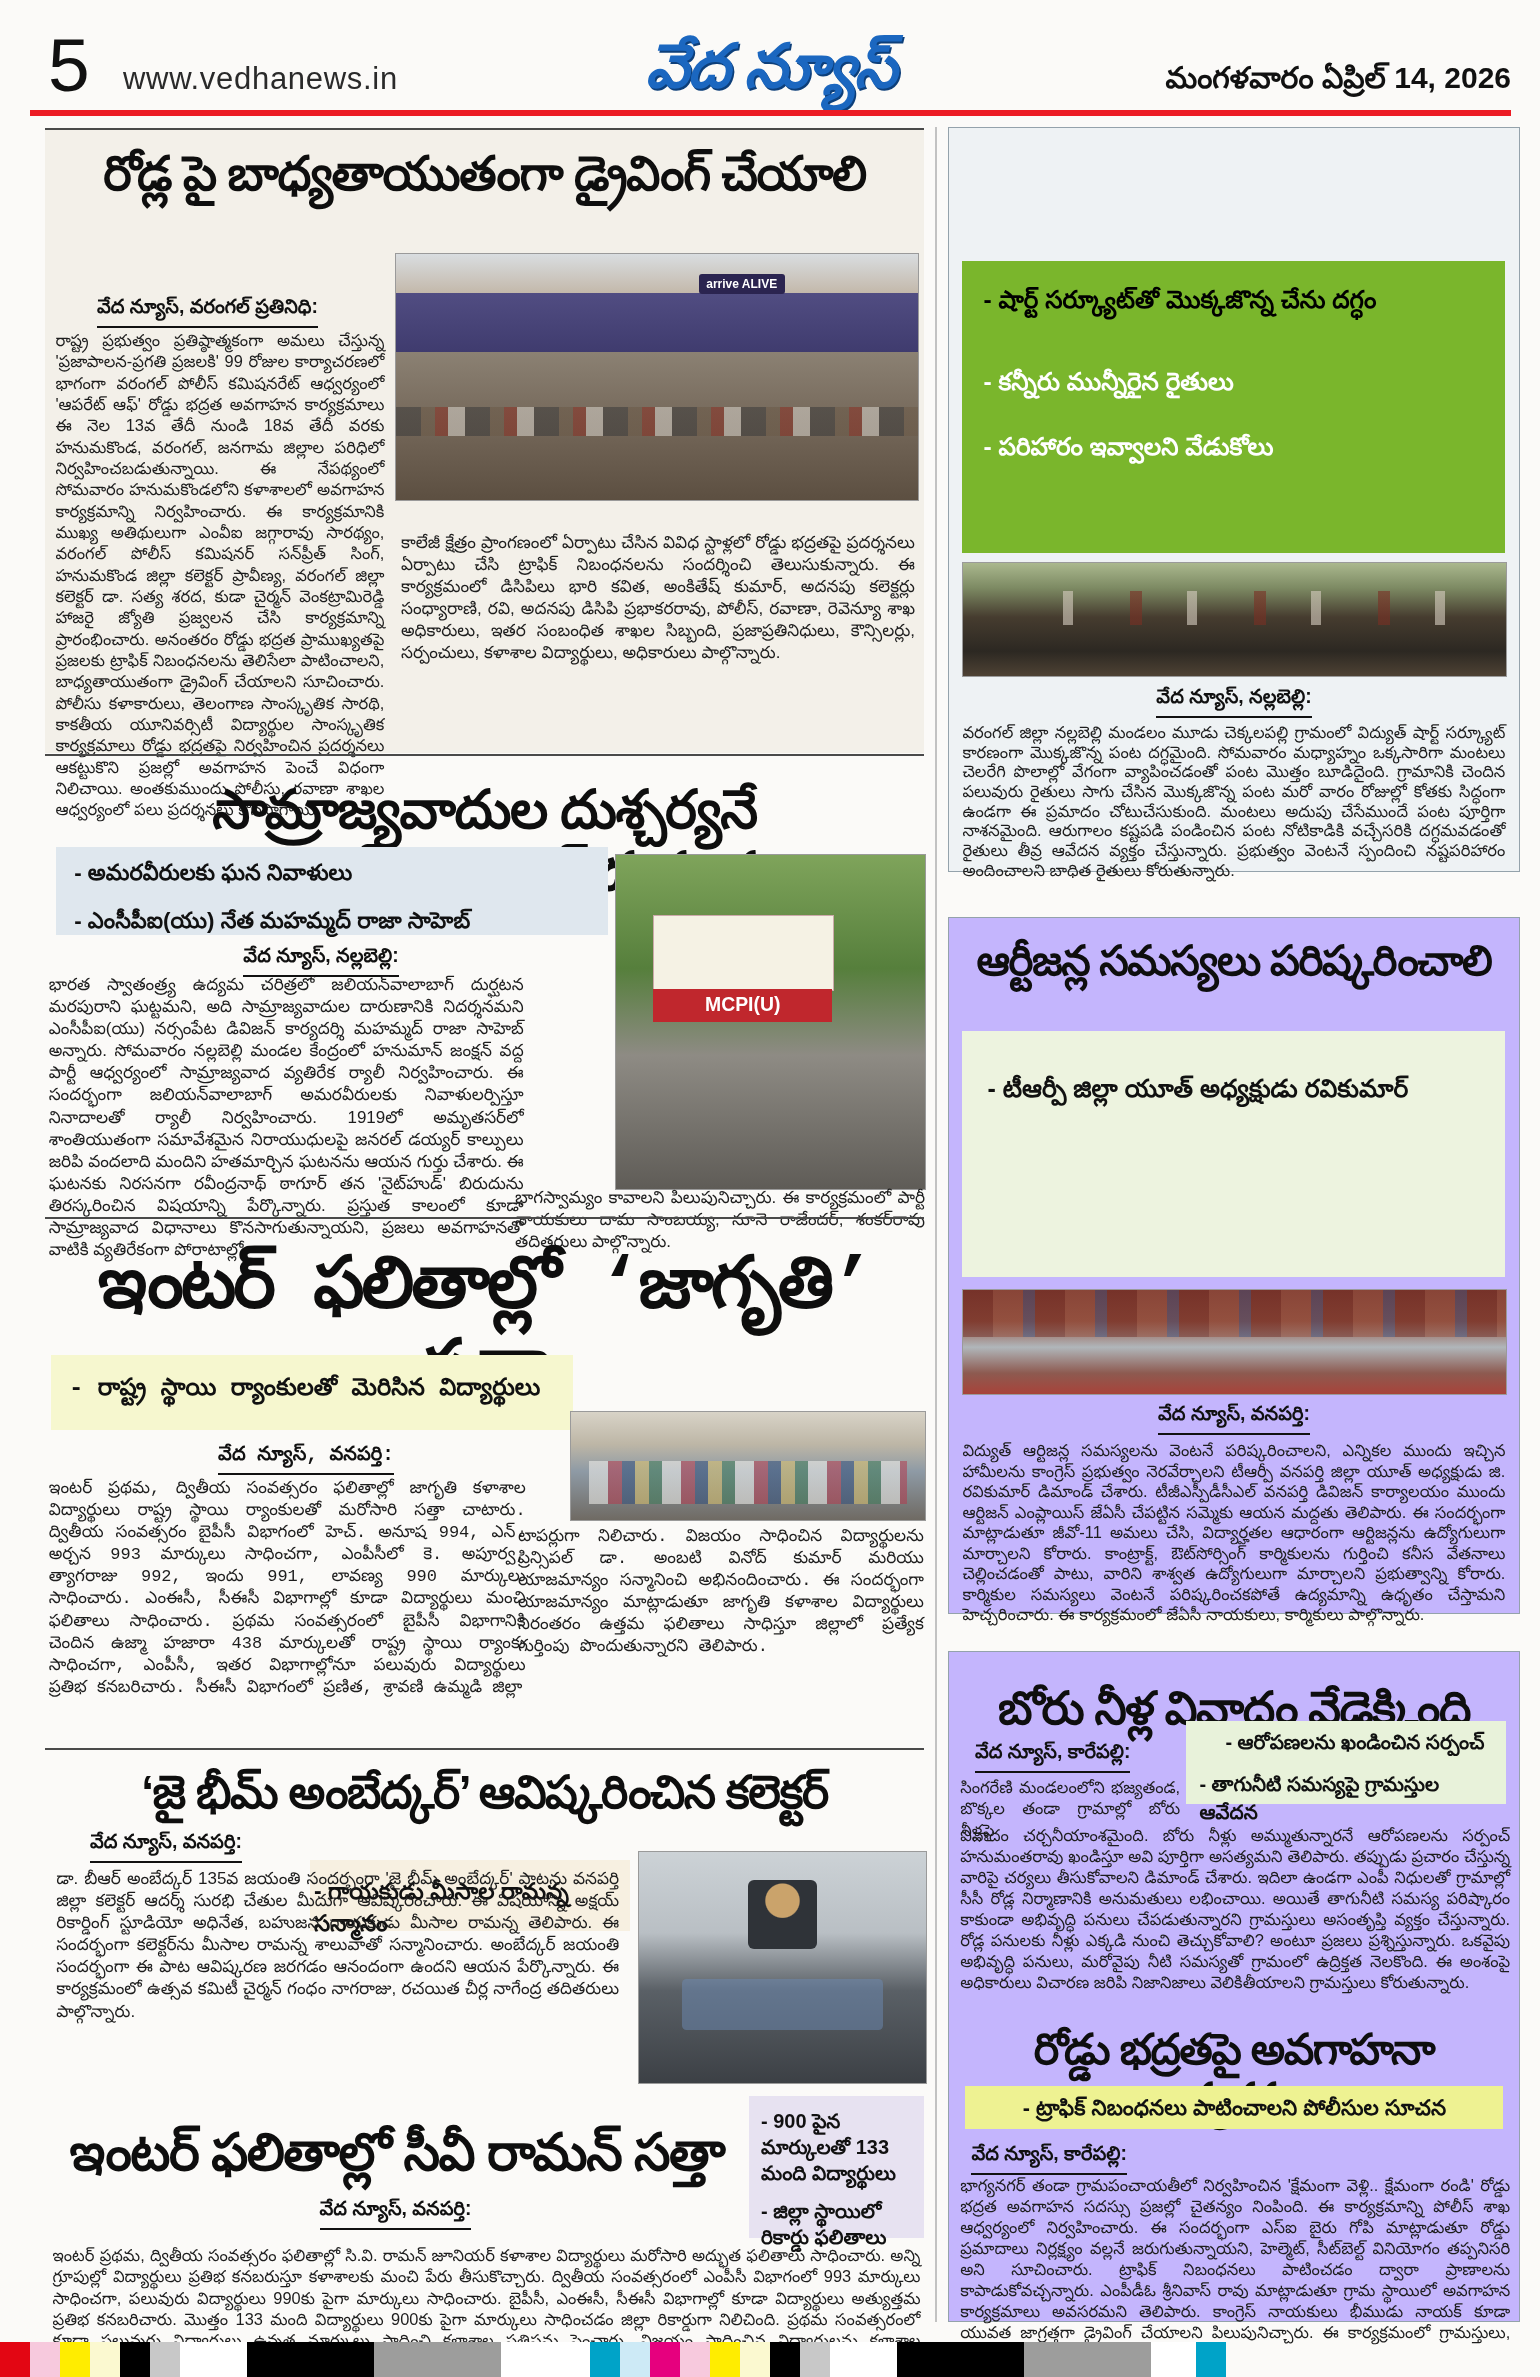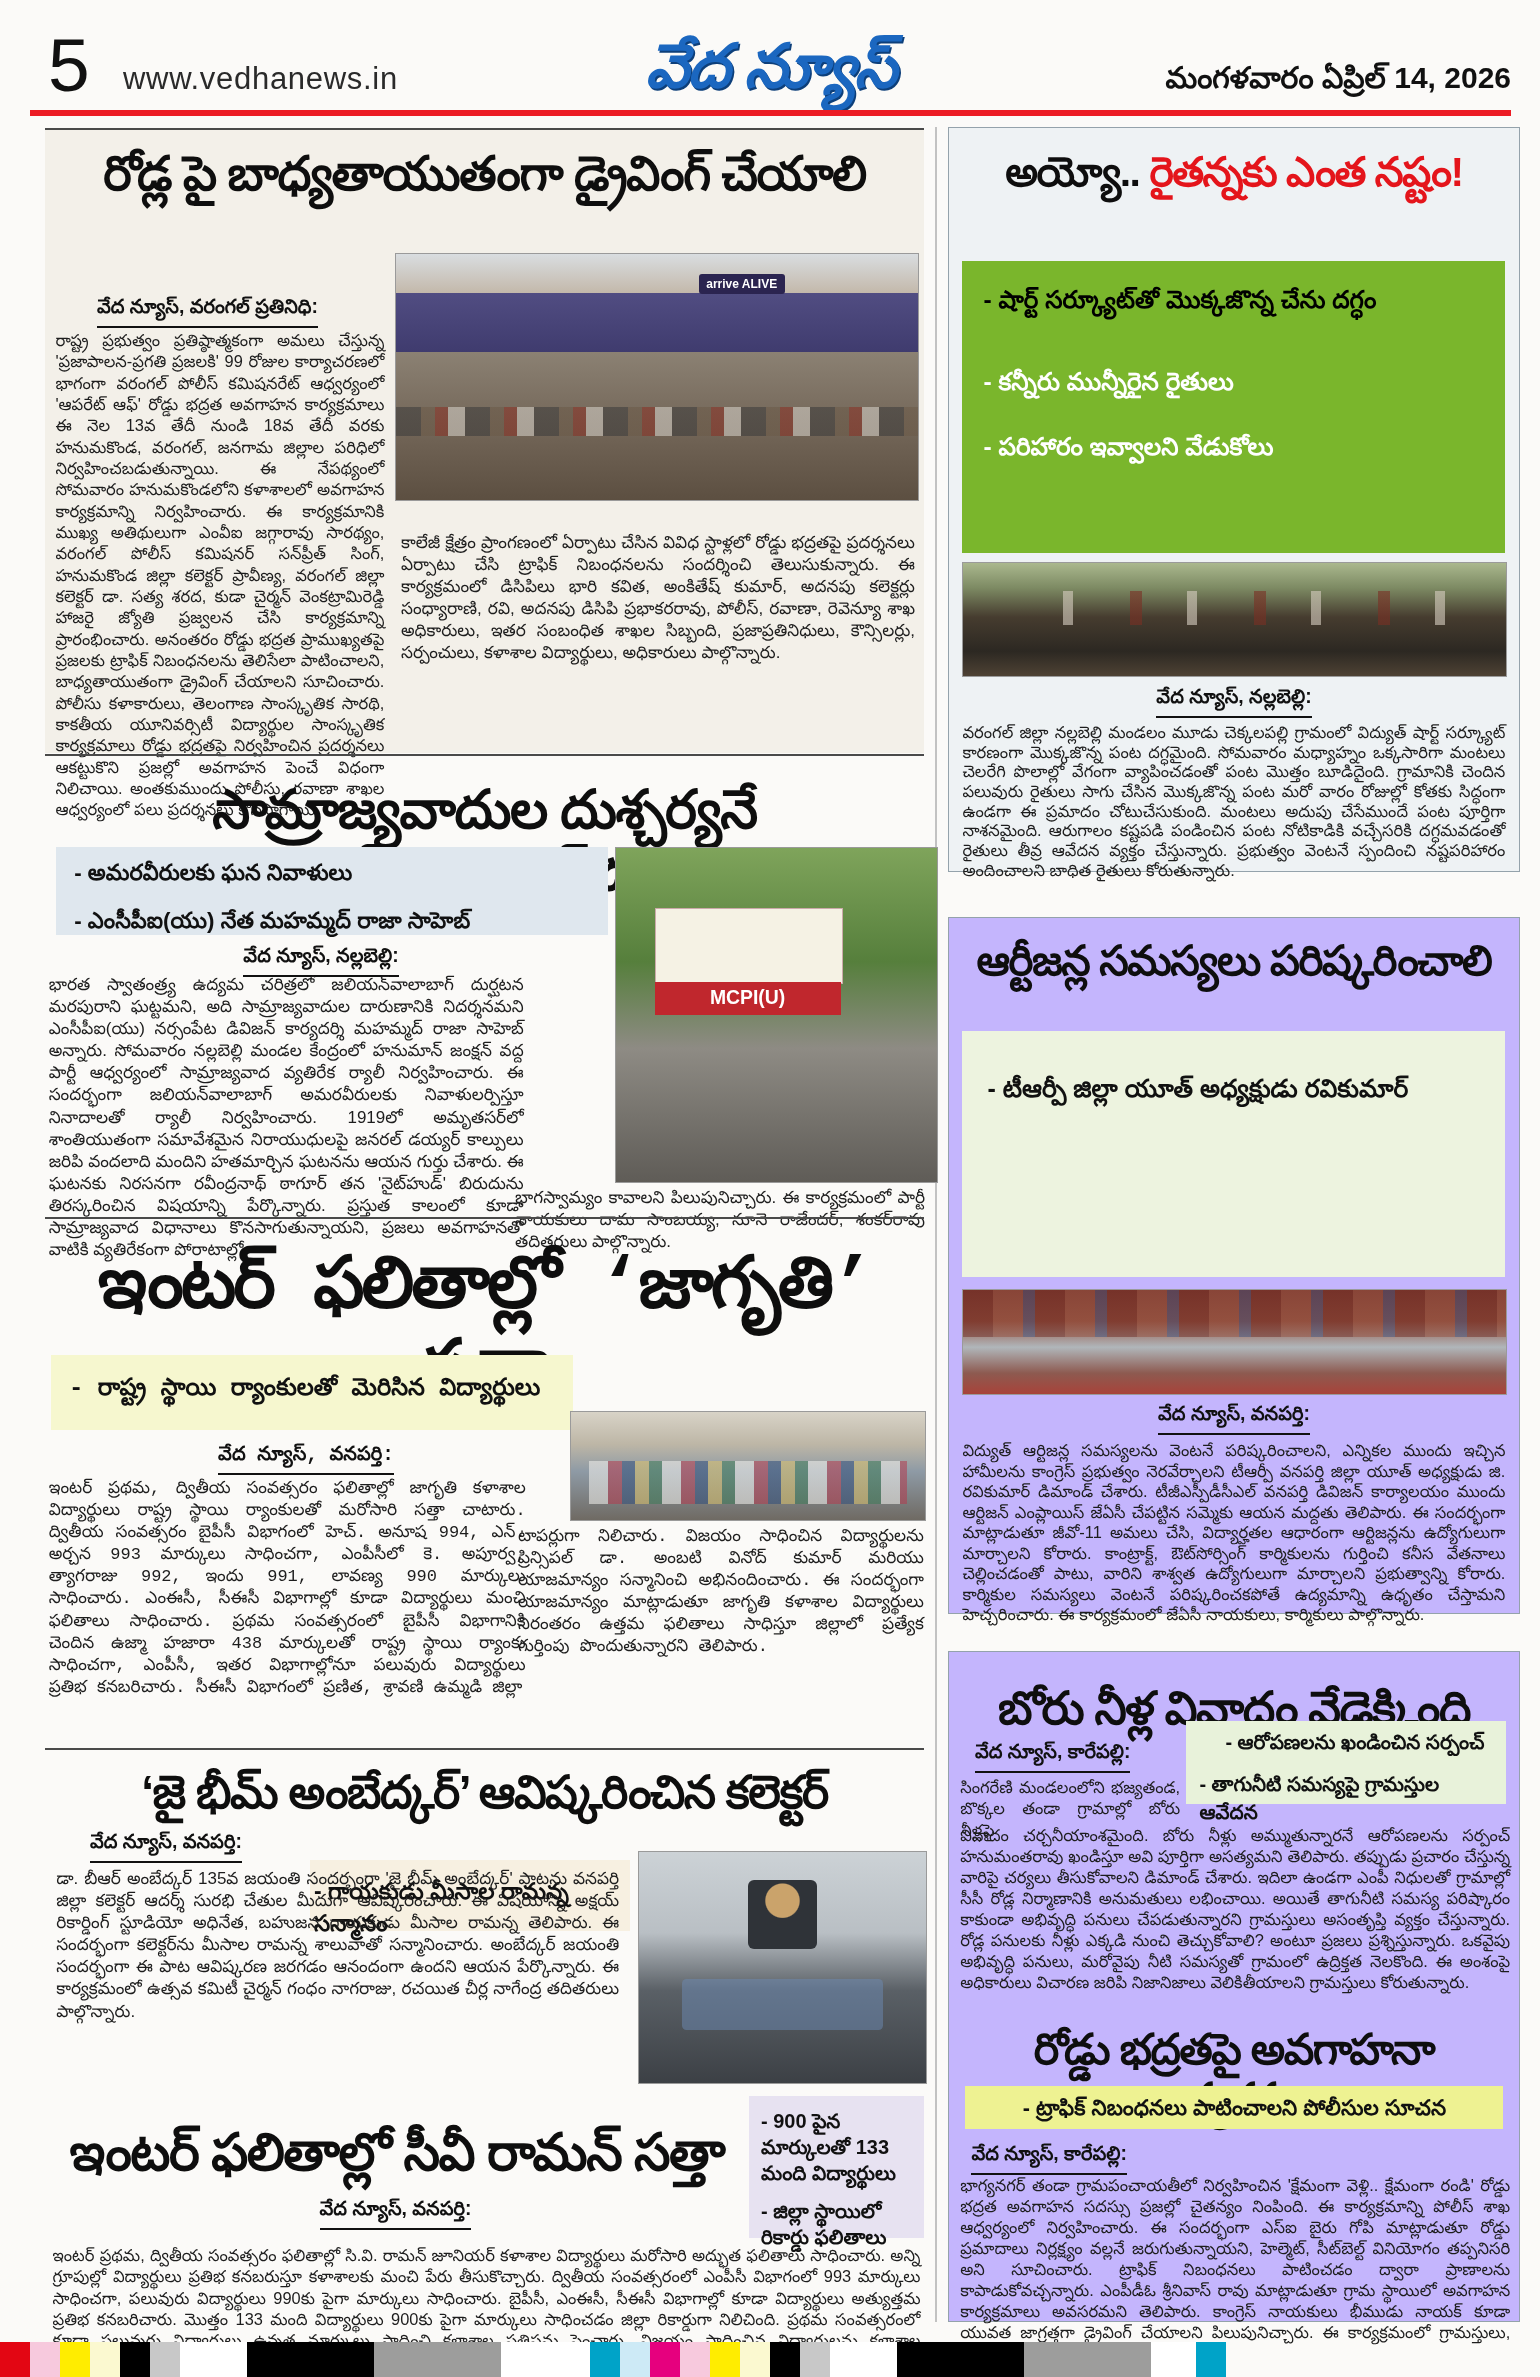--- a/index.html
+++ b/index.html
@@ -34,41 +34,40 @@
     <div class="byline abs" style="left:52px;top:165px;"><span>వేద న్యూస్, వరంగల్ ప్రతినిధి:</span></div>
     <div class="photo abs" style="left:350px;top:123px;width:522px;height:246px;background:linear-gradient(180deg,#d9dde0 0%,#c3b8aa 16%,#514d82 16%,#3f3b6e 40%,#8b8173 40%,#75685a 68%,#5c4f41 100%);">
       <div class="abs" style="left:58%;top:8%;padding:3px 7.5px;background:#2b2450;color:#fff;font-size:12px;font-weight:700;border-radius:3px;">arrive ALIVE</div>
       <div class="abs" style="left:0;top:62%;width:100%;height:12%;background:repeating-linear-gradient(90deg,#3a3a3a 0 25px,#6b5a48 25px 39px,#8a2f23 39px 52px,#d8d4cc 52px 69px);opacity:.55;"></div>
     </div>
     <div class="body-text abs" style="left:10.4px;top:200px;width:329px;height:411px;font-size:16.4px;">రాష్ట్ర ప్రభుత్వం ప్రతిష్ఠాత్మకంగా అమలు చేస్తున్న 'ప్రజాపాలన-ప్రగతి ప్రజలకి' 99 రోజుల కార్యాచరణలో భాగంగా వరంగల్ పోలీస్ కమిషనరేట్ ఆధ్వర్యంలో 'ఆపరేట్ ఆఫ్' రోడ్డు భద్రత అవగాహన కార్యక్రమాలు ఈ నెల 13వ తేదీ నుండి 18వ తేదీ వరకు హనుమకొండ, వరంగల్, జనగామ జిల్లాల పరిధిలో నిర్వహించబడుతున్నాయి. ఈ నేపథ్యంలో సోమవారం హనుమకొండలోని కళాశాలలో అవగాహన కార్యక్రమాన్ని నిర్వహించారు. ఈ కార్యక్రమానికి ముఖ్య అతిథులుగా ఎంవీఐ జగ్గారావు సారథ్యం, వరంగల్ పోలీస్ కమిషనర్ సన్‌ప్రీత్ సింగ్, హనుమకొండ జిల్లా కలెక్టర్ ప్రావీణ్య, వరంగల్ జిల్లా కలెక్టర్ డా. సత్య శరద, కుడా చైర్మన్ వెంకట్రామిరెడ్డి హాజరై జ్యోతి ప్రజ్వలన చేసి కార్యక్రమాన్ని ప్రారంభించారు. అనంతరం రోడ్డు భద్రత ప్రాముఖ్యతపై ప్రజలకు ట్రాఫిక్ నిబంధనలను తెలిసేలా పాటించాలని, బాధ్యతాయుతంగా డ్రైవింగ్ చేయాలని సూచించారు. పోలీసు కళాకారులు, తెలంగాణ సాంస్కృతిక సారథి, కాకతీయ యూనివర్సిటీ విద్యార్థుల సాంస్కృతిక కార్యక్రమాలు రోడ్డు భద్రతపై నిర్వహించిన ప్రదర్శనలు ఆకట్టుకొని ప్రజల్లో అవగాహన పెంచే విధంగా నిలిచాయి. అంతకుముందు పోలీసు, రవాణా శాఖల ఆధ్వర్యంలో పలు ప్రదర్శనలు కొనసాగాయి.</div>
     <div class="body-text abs" style="left:356px;top:402px;width:514px;height:209px;">కాలేజీ క్షేత్రం ప్రాంగణంలో ఏర్పాటు చేసిన వివిధ స్టాళ్లలో రోడ్డు భద్రతపై ప్రదర్శనలు ఏర్పాటు చేసి ట్రాఫిక్ నిబంధనలను సందర్శించి తెలుసుకున్నారు. ఈ కార్యక్రమంలో డిసిపిలు భారి కవిత, అంకితేష్ కుమార్, అదనపు కలెక్టర్లు సంధ్యారాణి, రవి, అదనపు డిసిపి ప్రభాకరరావు, పోలీస్, రవాణా, రెవెన్యూ శాఖ అధికారులు, ఇతర సంబంధిత శాఖల సిబ్బంది, ప్రజాప్రతినిధులు, కౌన్సిలర్లు, సర్పంచులు, కళాశాల విద్యార్థులు, అధికారులు పాల్గొన్నారు.</div>
   </div>
 
   <div class="abs rightbox" style="left:948px;top:127px;width:572px;height:745px;background:#eef2f4;">
-    <div class="abs" style="left:0;top:21px;width:100%;text-align:center;font-size:41px;font-weight:800;letter-spacing:-1.5px;"><span style="color:#0e0e0e;">అయ్యో..</span><span style="color:#e4151b;"> రైతన్నకు ఎంత నష్టం!</span></div>
     <div class="abs bbox" style="left:13.4px;top:133px;width:543px;height:292px;background:#7ab62c;padding:25px 21px;">
       <div class="bullet-line" style="color:#000000;font-size:24.6px;margin-bottom:31px;">- షార్ట్ సర్క్యూట్‌తో మొక్కజొన్న చేను దగ్ధం</div>
       <div class="bullet-line" style="color:#fff;font-size:24.6px;margin-bottom:31px;margin-top:48px;">- కన్నీరు మున్నీరైన రైతులు</div>
       <div class="bullet-line" style="color:#fff;font-size:24.6px;">- పరిహారం ఇవ్వాలని వేడుకోలు</div>
     </div>
     <div class="photo abs" style="left:13.4px;top:434px;width:543px;height:113px;background:linear-gradient(180deg,#aab88e 0%,#7d8a63 22%,#463c2f 48%,#2c2822 78%,#4e4234 100%);">
       <div class="abs" style="left:10%;top:25%;width:80%;height:30%;background:repeating-linear-gradient(90deg,transparent 0 45px,#d8cfc2 45px 55px,transparent 55px 112px,#7a2f23 112px 124px);opacity:.6;"></div>
     </div>
     <div class="byline abs" style="left:0;top:557px;width:100%;text-align:center;"><span>వేద న్యూస్, నల్లబెల్లి:</span></div>
     <div class="body-text abs" style="left:13.4px;top:595px;width:543px;height:142px;font-size:16.4px;line-height:1.2;">వరంగల్ జిల్లా నల్లబెల్లి మండలం మూడు చెక్కలపల్లి గ్రామంలో విద్యుత్ షార్ట్ సర్క్యూట్ కారణంగా మొక్కజొన్న పంట దగ్ధమైంది. సోమవారం మధ్యాహ్నం ఒక్కసారిగా మంటలు చెలరేగి పొలాల్లో వేగంగా వ్యాపించడంతో పంట మొత్తం బూడిదైంది. గ్రామానికి చెందిన పలువురు రైతులు సాగు చేసిన మొక్కజొన్న పంట మరో వారం రోజుల్లో కోతకు సిద్ధంగా ఉండగా ఈ ప్రమాదం చోటుచేసుకుంది. మంటలు అదుపు చేసేముందే పంట పూర్తిగా నాశనమైంది. ఆరుగాలం కష్టపడి పండించిన పంట నోటికాడికి వచ్చేసరికి దగ్ధమవడంతో రైతులు తీవ్ర ఆవేదన వ్యక్తం చేస్తున్నారు. ప్రభుత్వం వెంటనే స్పందించి నష్టపరిహారం అందించాలని బాధిత రైతులు కోరుతున్నారు.</div>
   </div>
 
   <div class="abs bbox" style="left:45px;top:754px;width:879px;height:499px;border-top:2.2px solid #4a4a4a;">
     <div class="hl abs" style="left:0;top:22.4px;width:100%;font-size:54px;">సామ్రాజ్యవాదుల దుశ్చర్యనే జలియన్‌వాలాబాగ్ దుర్ఘటన</div>
     <div class="abs bbox" style="left:11.2px;top:91px;width:552px;height:88px;background:#dfe7ee;padding:13.4px 18px;">
       <div class="bullet-line" style="font-size:22.4px;color:#111;margin-bottom:16.4px;">- అమరవీరులకు ఘన నివాళులు</div>
       <div class="bullet-line" style="font-size:22.4px;color:#111;">- ఎంసీపీఐ(యు) నేత మహమ్మద్ రాజా సాహెబ్</div>
     </div>
     <div class="byline abs" style="left:0;top:188px;width:552px;text-align:center;"><span>వేద న్యూస్, నల్లబెల్లి:</span></div>
-    <div class="photo abs" style="left:570px;top:91px;width:309px;height:334px;background:linear-gradient(180deg,#7fa45b 0%,#567f3c 34%,#8e8b84 60%,#5f5c57 100%);padding-left:12px;">
+    <div class="photo abs" style="left:570px;top:98px;width:309px;height:334px;background:linear-gradient(180deg,#7fa45b 0%,#567f3c 34%,#8e8b84 60%,#5f5c57 100%);">
       <div class="abs" style="left:12%;top:18%;width:58%;height:22%;background:#f5f2e4;border:1.5px solid #caa;"></div>
       <div class="abs" style="left:12%;top:40%;width:58%;height:10%;background:#c0272d;color:#fff;font-weight:800;font-size:19.4px;text-align:center;line-height:1.6;">MCPI(U)</div>
     </div>
     <div class="body-text abs" style="left:3.7px;top:218px;width:475px;height:270px;">భారత స్వాతంత్ర్య ఉద్యమ చరిత్రలో జలియన్‌వాలాబాగ్ దుర్ఘటన మరపురాని ఘట్టమని, అది సామ్రాజ్యవాదుల దారుణానికి నిదర్శనమని ఎంసీపీఐ(యు) నర్సంపేట డివిజన్ కార్యదర్శి మహమ్మద్ రాజా సాహెబ్ అన్నారు. సోమవారం నల్లబెల్లి మండల కేంద్రంలో హనుమాన్ జంక్షన్ వద్ద పార్టీ ఆధ్వర్యంలో సామ్రాజ్యవాద వ్యతిరేక ర్యాలీ నిర్వహించారు. ఈ సందర్భంగా జలియన్‌వాలాబాగ్ అమరవీరులకు నివాళులర్పిస్తూ నినాదాలతో ర్యాలీ నిర్వహించారు. 1919లో అమృతసర్‌లో శాంతియుతంగా సమావేశమైన నిరాయుధులపై జనరల్ డయ్యర్ కాల్పులు జరిపి వందలాది మందిని హతమార్చిన ఘటనను ఆయన గుర్తు చేశారు. ఈ ఘటనకు నిరసనగా రవీంద్రనాథ్ ఠాగూర్ తన 'నైట్‌హుడ్' బిరుదును తిరస్కరించిన విషయాన్ని పేర్కొన్నారు. ప్రస్తుత కాలంలో కూడా సామ్రాజ్యవాద విధానాలు కొనసాగుతున్నాయని, ప్రజలు అవగాహనతో వాటికి వ్యతిరేకంగా పోరాటాల్లో</div>
     <div class="body-text abs" style="left:470px;top:431px;width:410px;height:66px;">భాగస్వామ్యం కావాలని పిలుపునిచ్చారు. ఈ కార్యక్రమంలో పార్టీ నాయకులు దామ సాంబయ్య, నూనె రాజేందర్, శంకర్‌రావు తదితరులు పాల్గొన్నారు.</div>
   </div>
 
   <div class="abs bbox" style="left:45px;top:1217px;width:879px;height:478px;border-top:2.2px solid #4a4a4a;font-family:Liberation Mono, monospace;">
     <div class="hl abs" style="left:0;top:28px;width:100%;font-size:72px;letter-spacing:-3px;">ఇంటర్ ఫలితాల్లో ‘జాగృతి’ సత్తా</div>
     <div class="abs bbox" style="left:6px;top:136px;width:522px;height:75px;background:#f6f7cf;padding:19.4px 18px;">

